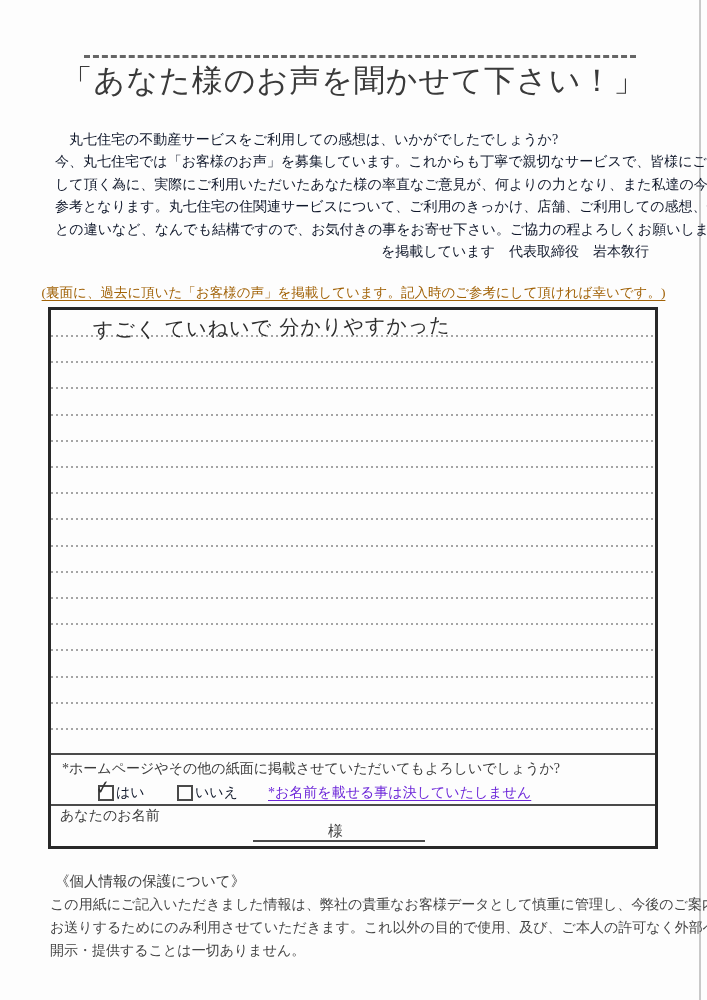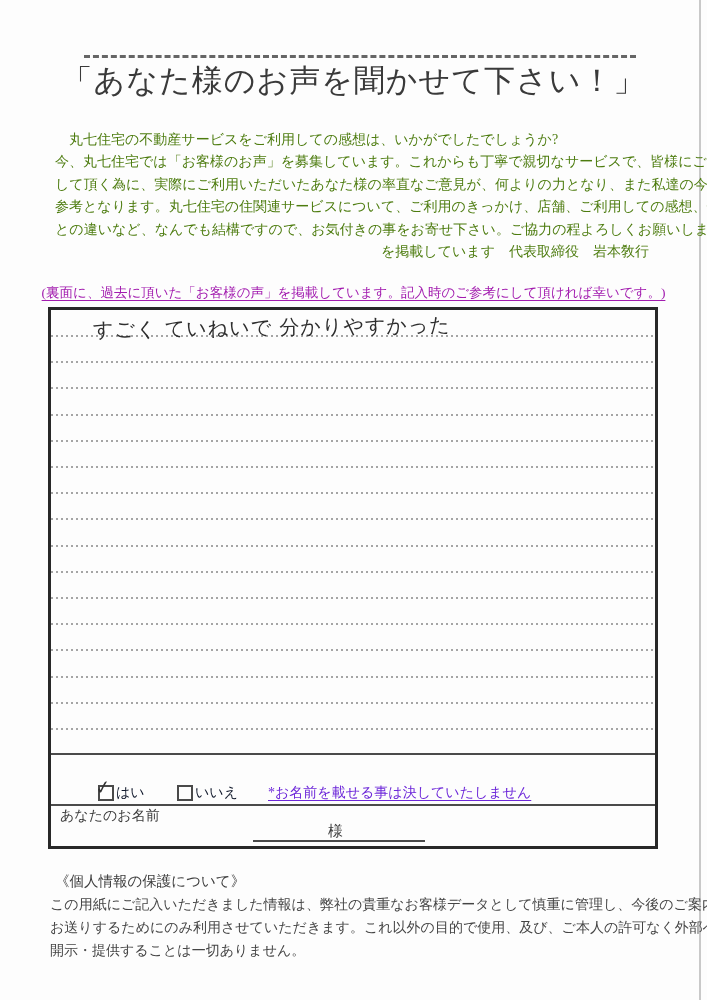--- a/index.html
+++ b/index.html
@@ -20,28 +20,28 @@
   }
   
   .title{
     position:absolute; top:60px; left:0; width:707px;
     text-align:center; font-size:31px; letter-spacing:1px;
     color:#3a3a3a; white-space:nowrap;
   }
   
   .intro{
     position:absolute; top:129px; left:55px; width:600px;
-    font-size:14px; line-height:22.4px; color:#4d7c0f;
+    font-size:14px; line-height:22.4px; color:#0f172a;
   }
   .intro .line{white-space:nowrap;}
   .signature{ text-align:right; padding-right:6px; white-space:nowrap;}
   
   .note{
     position:absolute; top:284px; left:0; width:707px; text-align:center;
-    font-size:13.5px; color:#a21caf; white-space:nowrap;
+    font-size:13.5px; color:#a16207; white-space:nowrap;
     text-decoration:underline; text-underline-offset:3px;
   }
   
   .formbox{
     position:absolute; top:307px; left:48px; width:610px; height:542px;
     border:3px solid #282828; box-sizing:border-box; background:transparent;
   }
   .rule{
     position:absolute; left:0; right:0; height:2px;
     background:repeating-linear-gradient(90deg,#8f8f8f 0,#8f8f8f 2px,rgba(0,0,0,0) 2px,rgba(0,0,0,0) 5px);
@@ -130,20 +130,21 @@
         <div class="rule" style="top: 339.4px;"></div>
         <div class="rule" style="top: 365.6px;"></div>
         <div class="rule" style="top: 391.8px;"></div>
         <div class="rule" style="top: 418px;"></div>
       </div>
 
     <div class="handwriting">すごく ていねいで 分かりやすかった</div>
 
     <div class="hdiv" style="top:443px;"></div>
 
+    <div class="q-text">*ホームページやその他の紙面に掲載させていただいてもよろしいでしょうか?</div>
 
     <div class="opt-row">
       <span class="cb cb-yes"></span>
       <span class="check-mark">✓</span>
       <span class="cb-label lbl-yes">はい</span>
       <span class="cb cb-no"></span>
       <span class="cb-label lbl-no">いいえ</span>
       <span class="publish-note">*お名前を載せる事は決していたしません</span>
     </div>
 

